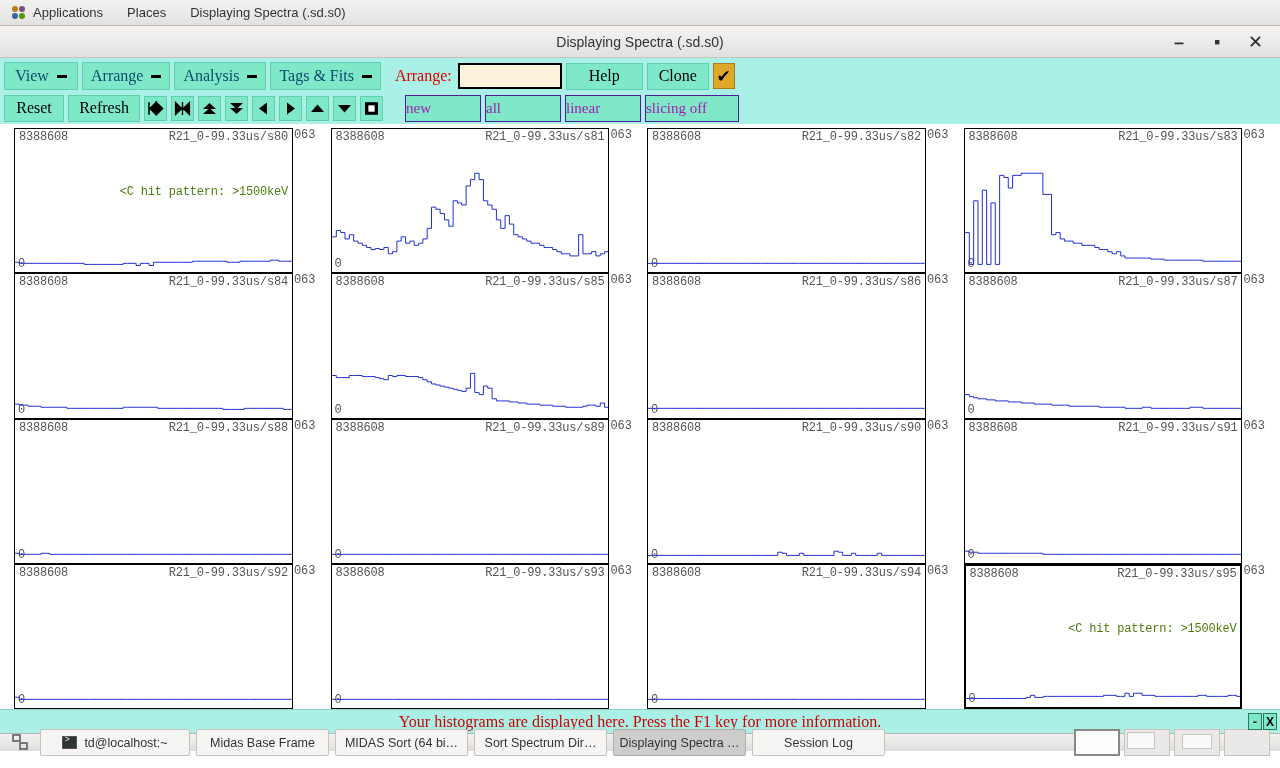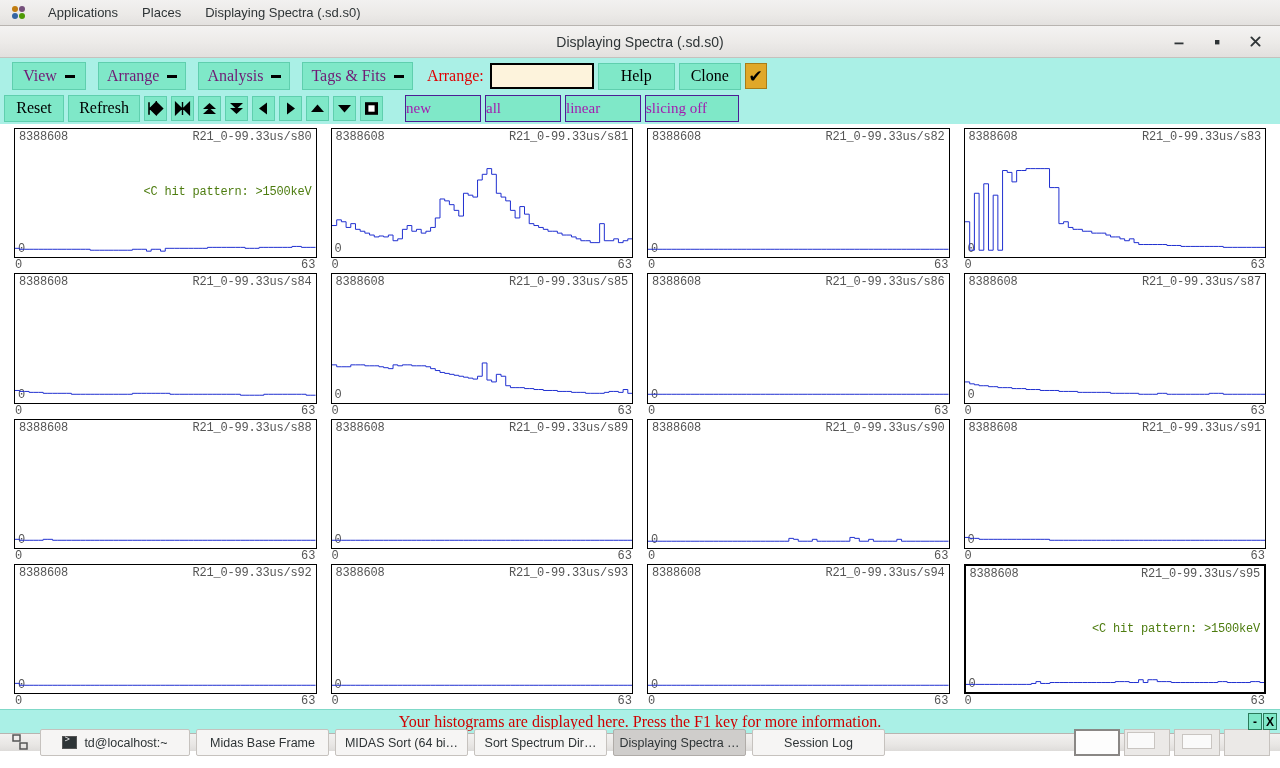--- a/index.html
+++ b/index.html
@@ -16,21 +16,21 @@
   #gnome-panel {
     position: absolute; top: 0; left: 0;
     width: 1280px; height: 26px;
     background: linear-gradient(to bottom, #f2f1f0 0%, #ebe9e7 60%, #e3e1df 100%);
     border-bottom: 1px solid #b8b4b0;
     display: flex; align-items: center;
     font-size: 13px; color: #2e3436;
   }
   .panel-item {
     padding: 0 12px; height: 26px;
-    display: flex; align-items: center; gap: 22px;
+    display: flex; align-items: center; gap: 7px;
     white-space: nowrap;
   }
   .panel-right { margin-left: auto; display: flex; align-items: center; }
   .gnome-logo {
     width: 14px; height: 14px; position: relative; display: inline-block;
   }
   .gnome-logo i {
     position: absolute; width: 6px; height: 6px; border-radius: 50%;
     display: block;
   }
@@ -75,23 +75,22 @@
   .tb-row {
     display: flex; align-items: center; gap: 4px;
     margin-bottom: 4px; height: 28px;
   }
   .tb-row.row2 { gap: 4px; margin-bottom: 2px; }
 
   .menu-btn {
     background: #7fe8c8; border: 1px solid #5fcfae;
     height: 28px; min-width: 74px; padding: 0 8px;
     display: flex; align-items: center; justify-content: center; gap: 8px;
-    font-family: "Liberation Serif", serif; font-size: 16px; color: #701a75;
+    font-family: "Liberation Serif", serif; font-size: 16px; color: #0c4a6e;
     cursor: pointer;
-    margin-left: 8px;
   }
   .menu-btn .mi {
     display: inline-block; width: 10px; height: 3px;
     background: #000;
   }
   .plain-btn {
     background: #7fe8c8; border: 1px solid #5fcfae;
     height: 27px; padding: 0 12px;
     display: flex; align-items: center; justify-content: center;
     font-family: "Liberation Serif", serif; font-size: 16px; color: #000;
@@ -137,21 +136,21 @@
     flex: 1 1 auto;
     background: #ffffff;
     padding: 4px 14px 0 14px;
     display: grid;
     grid-template-columns: repeat(4, 1fr);
     grid-template-rows: repeat(4, 1fr);
     column-gap: 14px;
     row-gap: 0px;
   }
   .spectrum {
-    display: flex; flex-direction: column;
+    display: flex; flex-direction: row;
     min-width: 0; min-height: 0;
   }
   .spec-plot {
     flex: 1 1 auto; position: relative;
     border: 1px solid #000; background: #fff;
     min-height: 0;
   }
   .spectrum.selected .spec-plot { border: 2px solid #000; }
   .spec-hdr {
     position: absolute; top: 1px; left: 4px; right: 4px;

